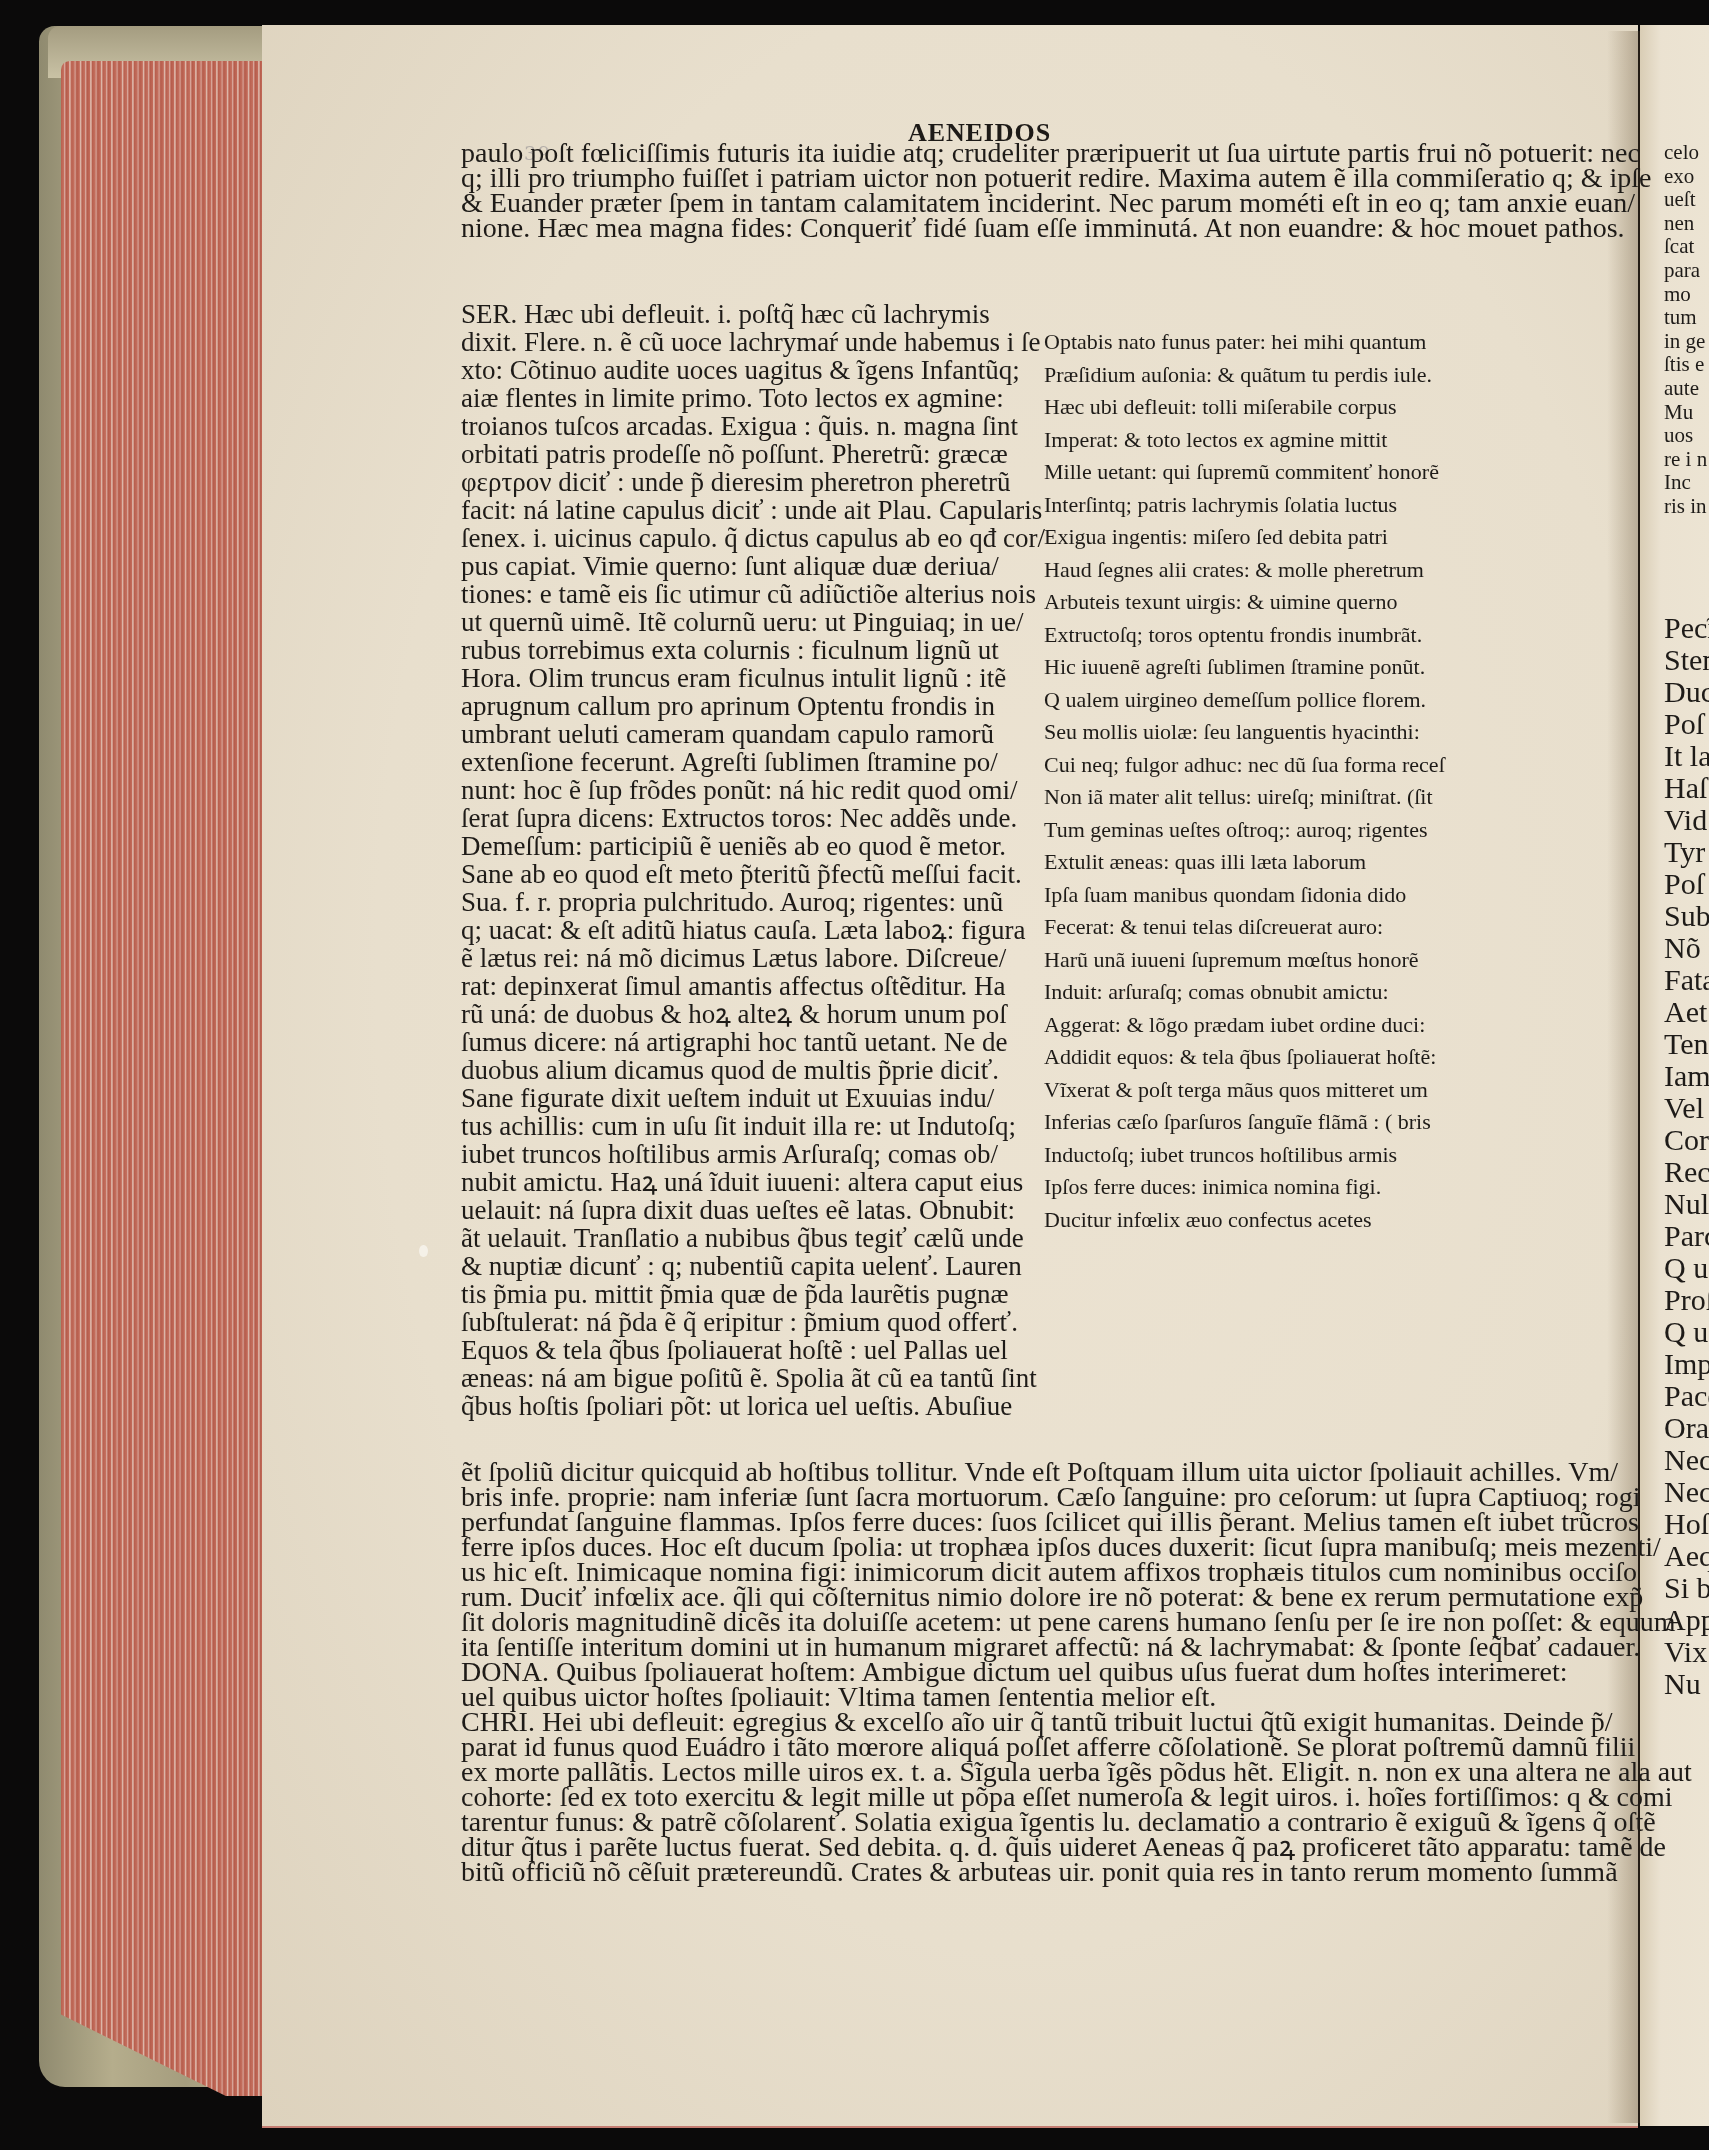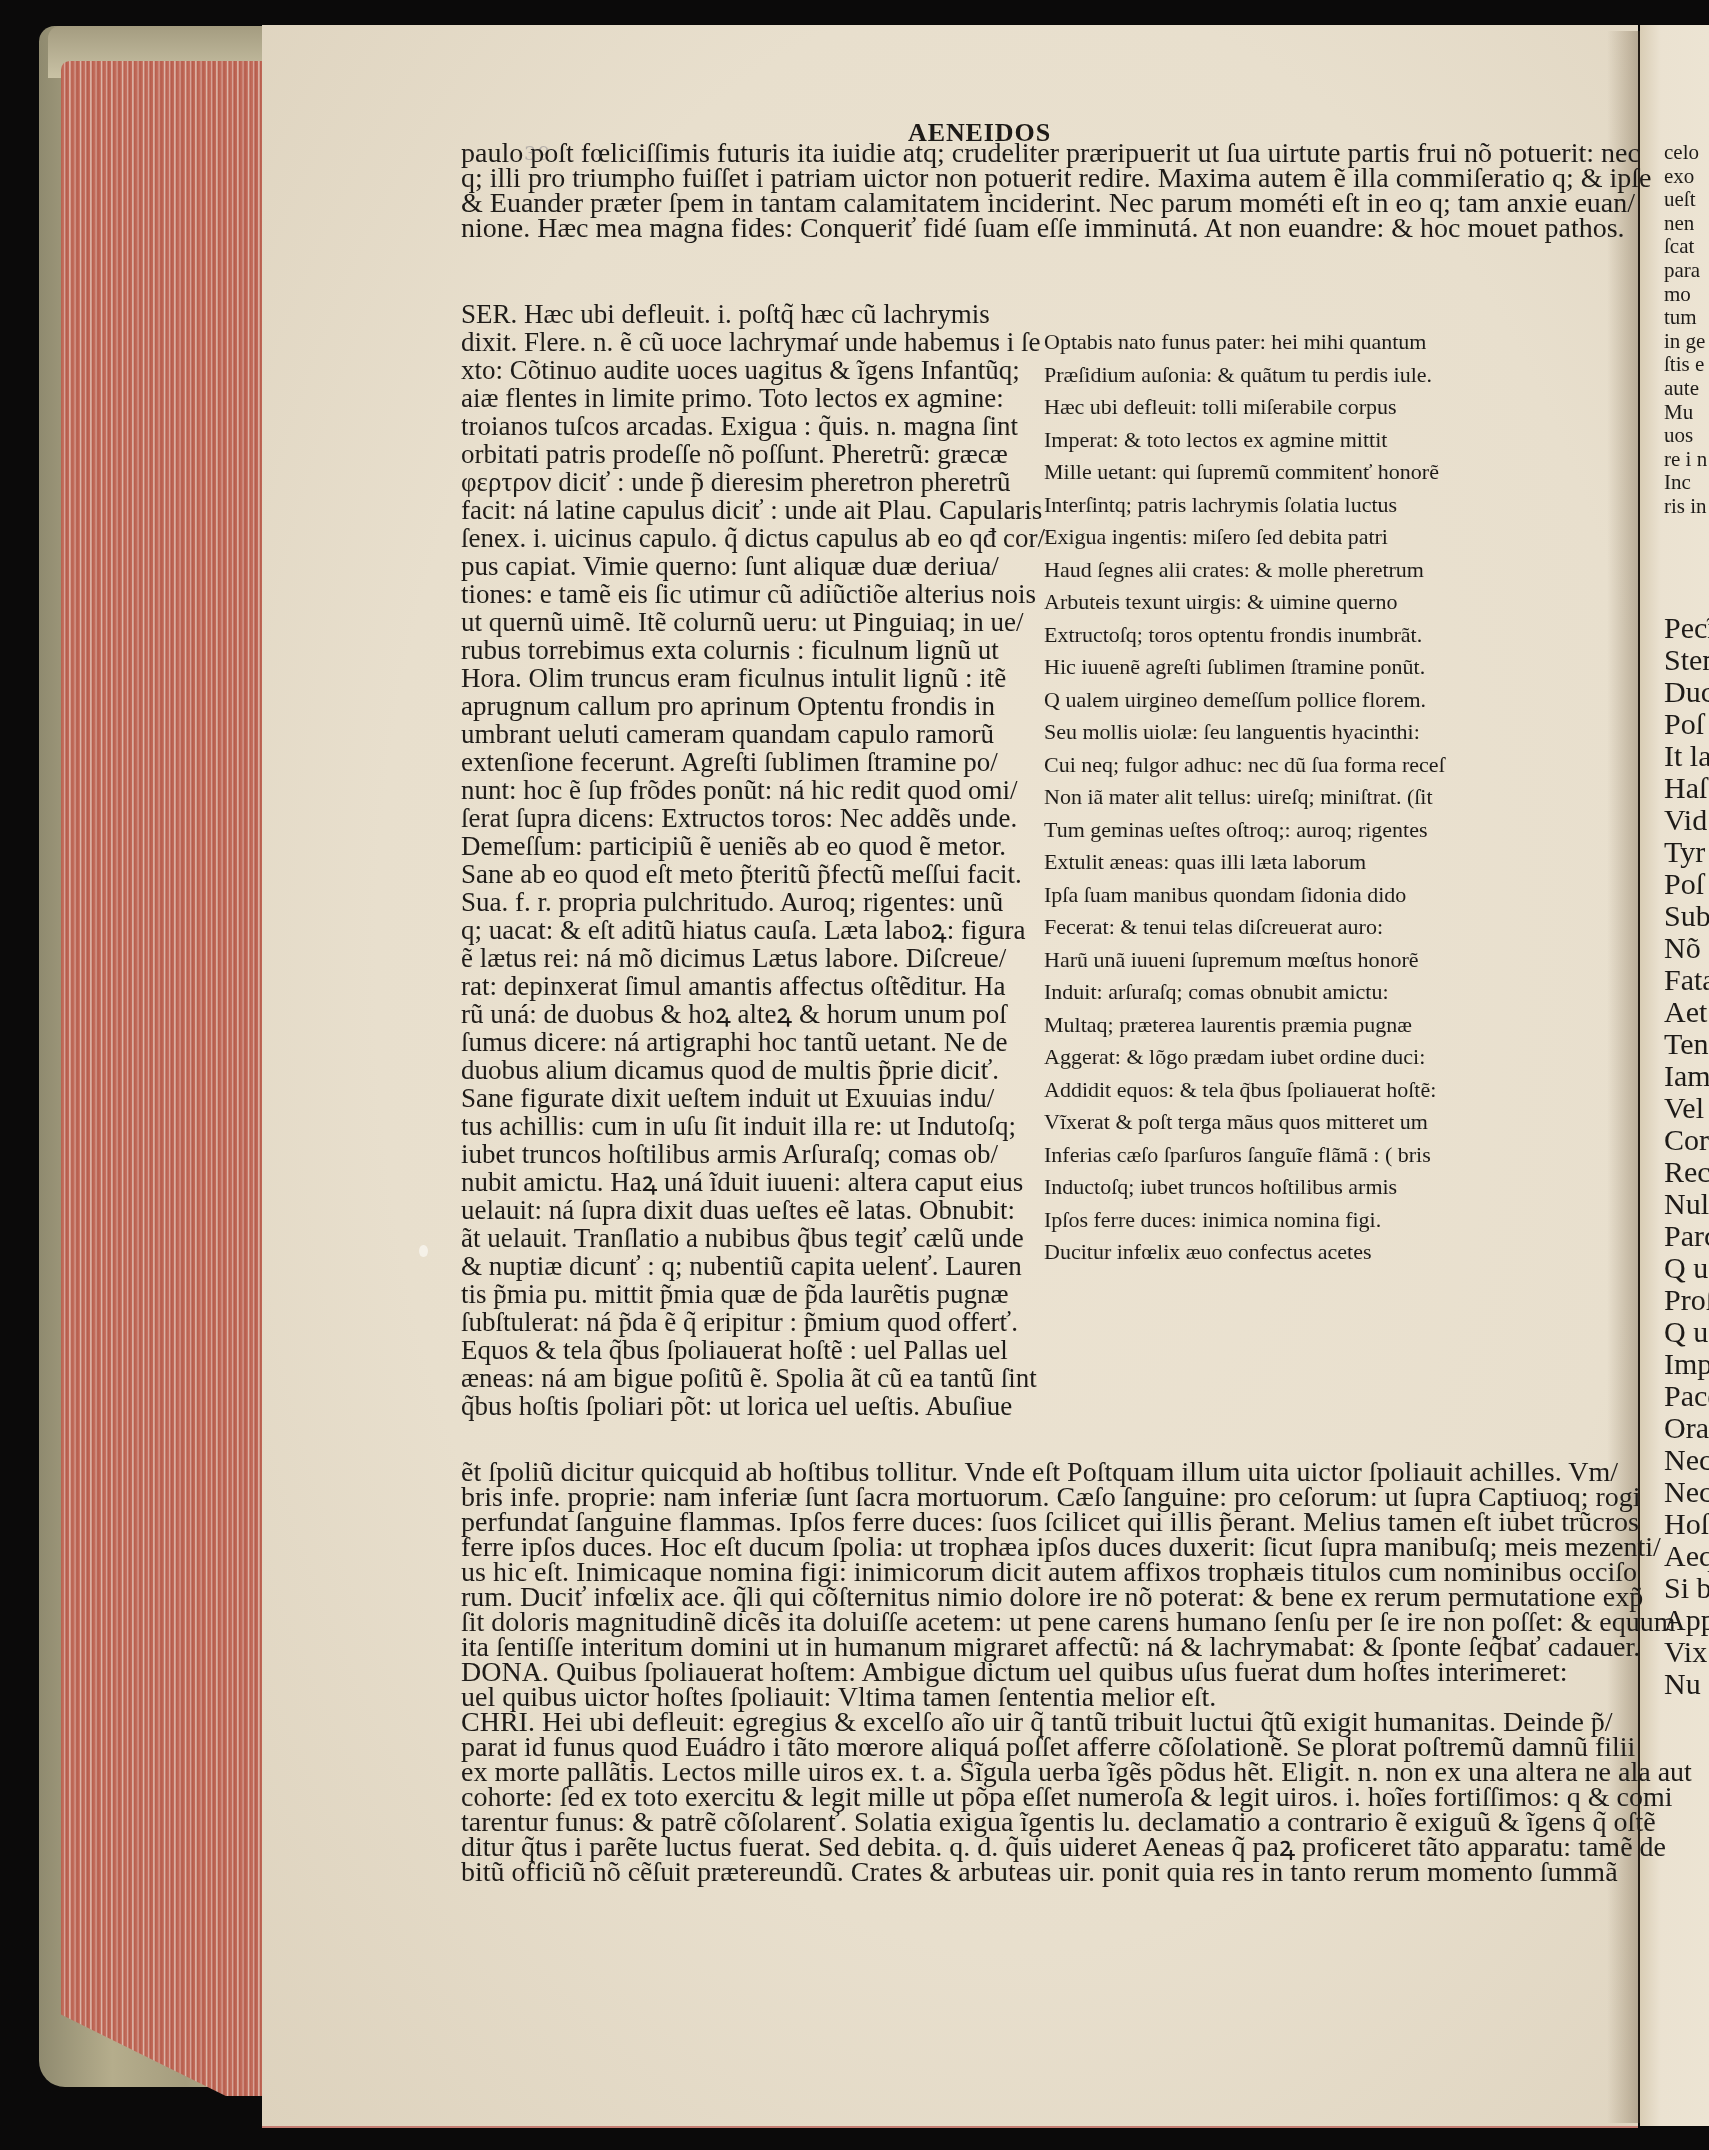--- a/index.html
+++ b/index.html
@@ -162,21 +162,20 @@
   <span class="ln">Q  ualem uirgineo demeſſum  pollice florem.</span>
   <span class="ln">Seu mollis uiolæ: ſeu languentis hyacinthi:</span>
   <span class="ln">Cui neq; fulgor adhuc: nec dũ ſua forma receſ</span>
   <span class="ln">Non iã mater alit tellus: uireſq; miniſtrat. (ſit</span>
   <span class="ln">Tum geminas ueſtes oſtroq;: auroq; rigentes</span>
   <span class="ln">Extulit æneas: quas illi læta laborum</span>
   <span class="ln">Ipſa ſuam manibus quondam ſidonia dido</span>
   <span class="ln">Fecerat: &amp; tenui telas diſcreuerat auro:</span>
   <span class="ln">Harũ unã iuueni ſupremum mœſtus honorẽ</span>
   <span class="ln">Induit: arſuraſq; comas obnubit amictu:</span>
-  <span class="ln">Multaq; præterea laurentis præmia pugnæ</span>
   <span class="ln">Aggerat: &amp; lõgo prædam iubet ordine duci:</span>
   <span class="ln">Addidit equos: &amp; tela q̃bus ſpoliauerat hoſtẽ:</span>
   <span class="ln">Vĩxerat &amp; poſt terga mãus quos mitteret um</span>
   <span class="ln">Inferias cæſo ſparſuros ſanguĩe flãmã : ( bris</span>
   <span class="ln">Inductoſq; iubet truncos hoſtilibus armis</span>
   <span class="ln">Ipſos ferre duces: inimica nomina figi.</span>
   <span class="ln">Ducitur infœlix æuo confectus acetes</span>
 </div>
 
 <div class="text wide" style="top:1415px;margin-top:44px;">

